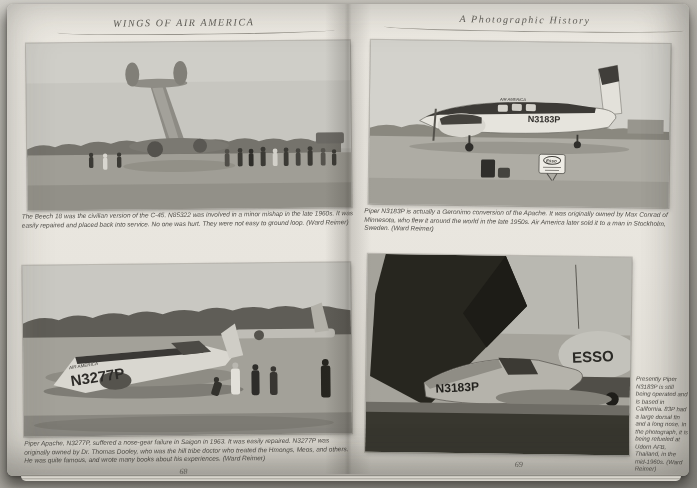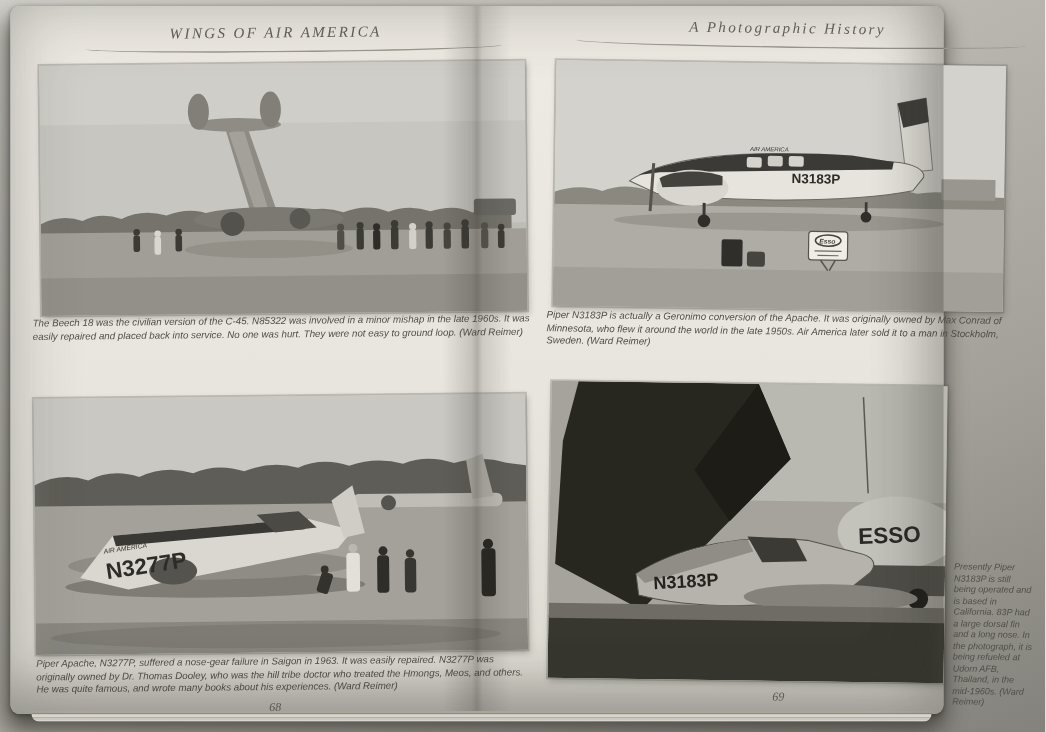--- a/index.html
+++ b/index.html
@@ -2,21 +2,21 @@
 <html><head>
 <meta charset="utf-8">
 <style>
   html,body{margin:0;padding:0;}
   .stage{
     position:relative;width:697px;height:488px;overflow:hidden;
     background:linear-gradient(155deg,#d3d1cb 0%,#bcb9b2 35%,#a3a099 70%,#84827c 100%);
     font-family:"Liberation Sans",sans-serif;
   }
   .book{
-    position:absolute;left:7px;top:4px;width:622px;height:472px;border-radius:6px;
+    position:absolute;left:7px;top:4px;width:682px;height:472px;border-radius:6px;
     background:linear-gradient(180deg,#eeebe4 0%,#e8e5de 55%,#dedbd3 92%,#d2cfc7 100%);
     box-shadow:0 9px 14px rgba(38,36,32,.55),-5px 8px 16px rgba(38,36,32,.35),0 1px 3px rgba(38,36,32,.4);
   }
   .page-stack{
     position:absolute;left:14px;right:8px;bottom:-5px;height:7px;border-radius:0 0 5px 5px;
     background:repeating-linear-gradient(180deg,#d8d5cd 0 1px,#b3b0a8 1px 2px,#cac7bf 2px 3px);
   }
   .gutter{
     position:absolute;left:50%;top:0;width:46px;height:100%;transform:translateX(-50%);
     background:linear-gradient(90deg,rgba(58,55,49,0) 0%,rgba(58,55,49,.20) 42%,rgba(58,55,49,.32) 50%,rgba(58,55,49,.16) 58%,rgba(58,55,49,0) 100%);

